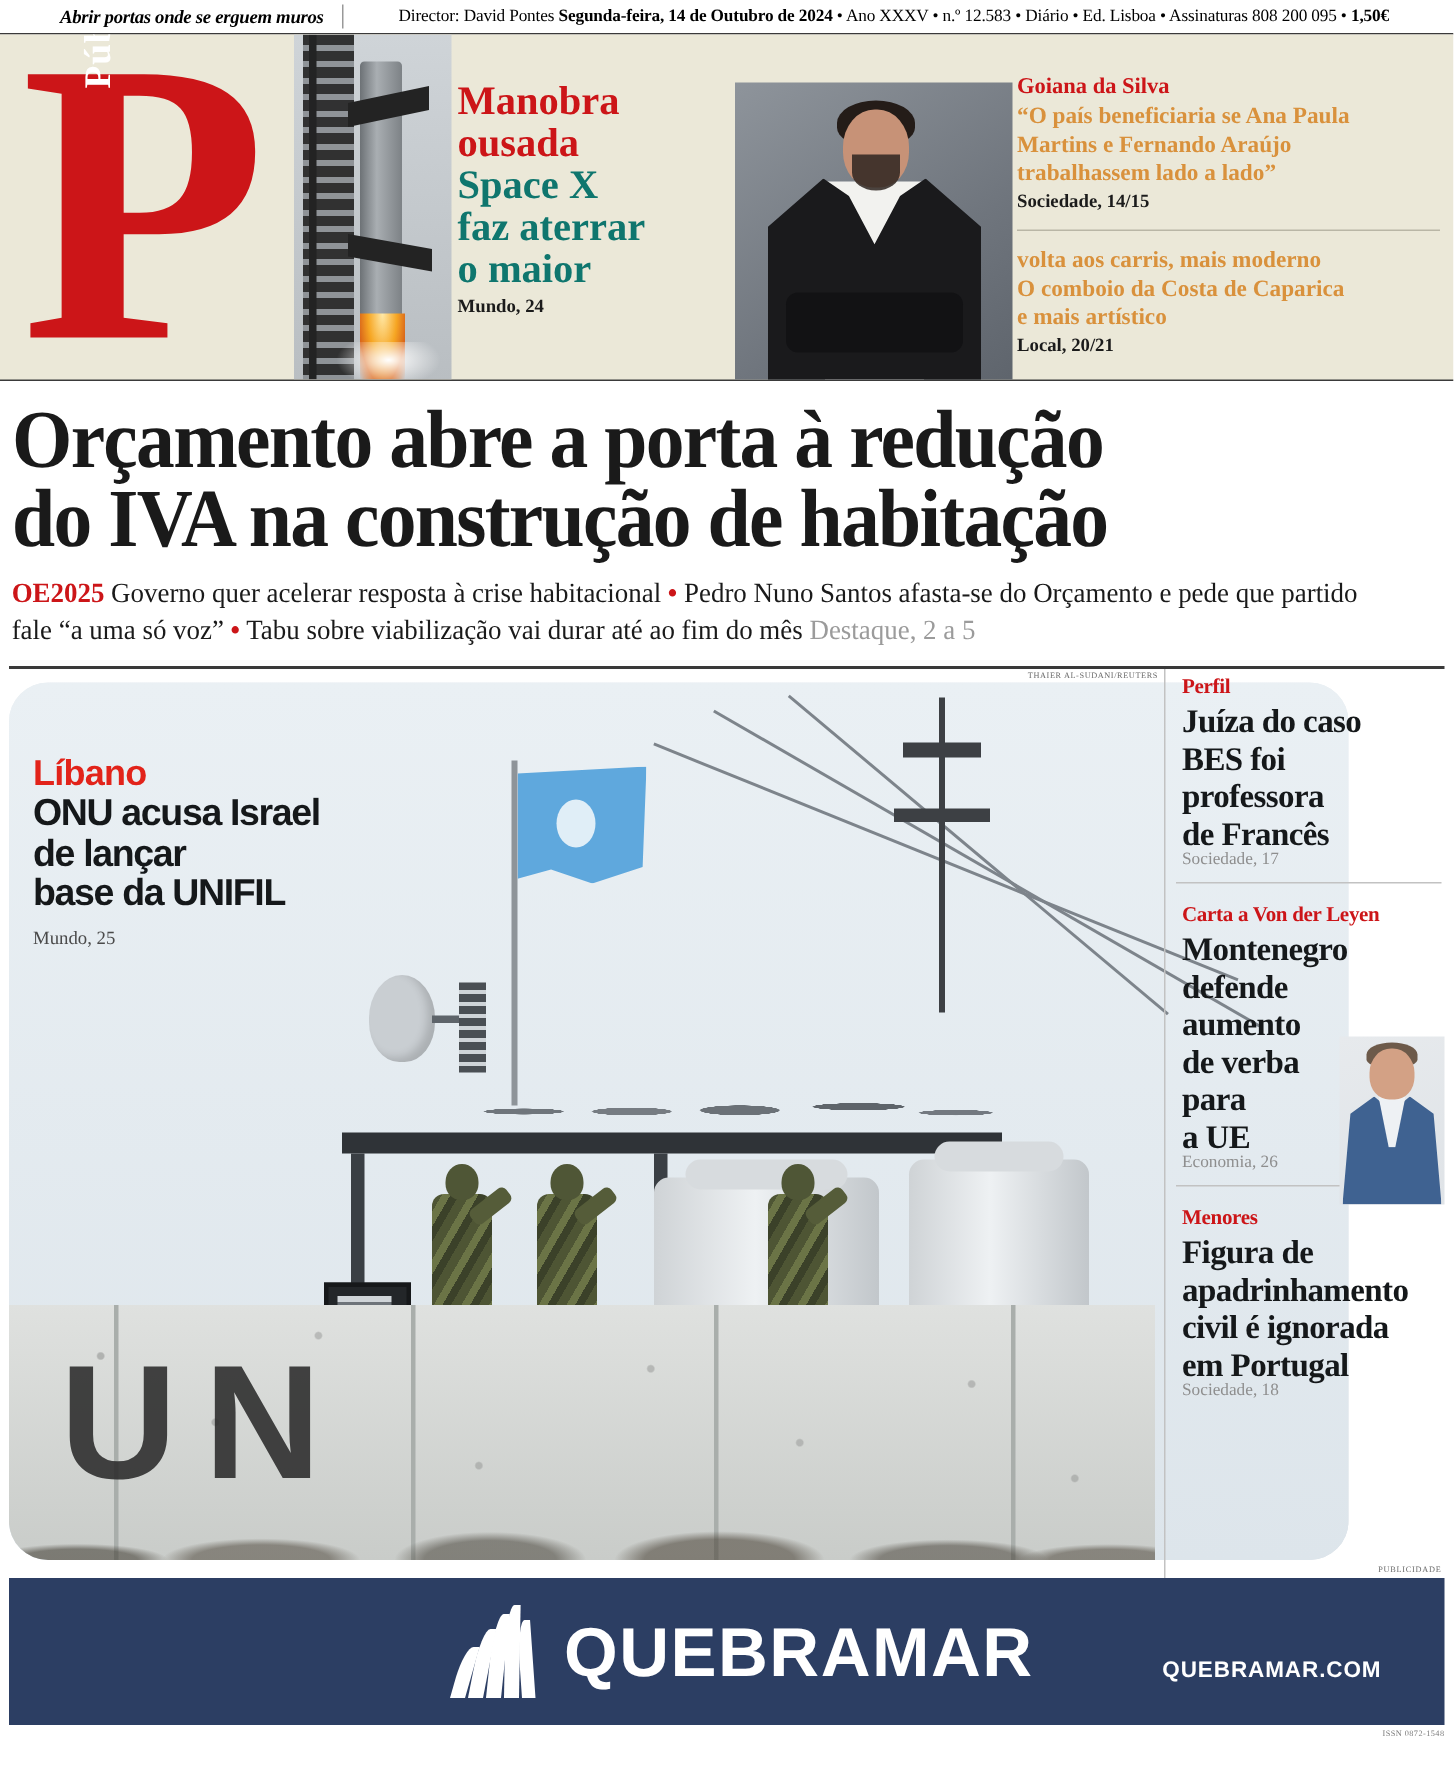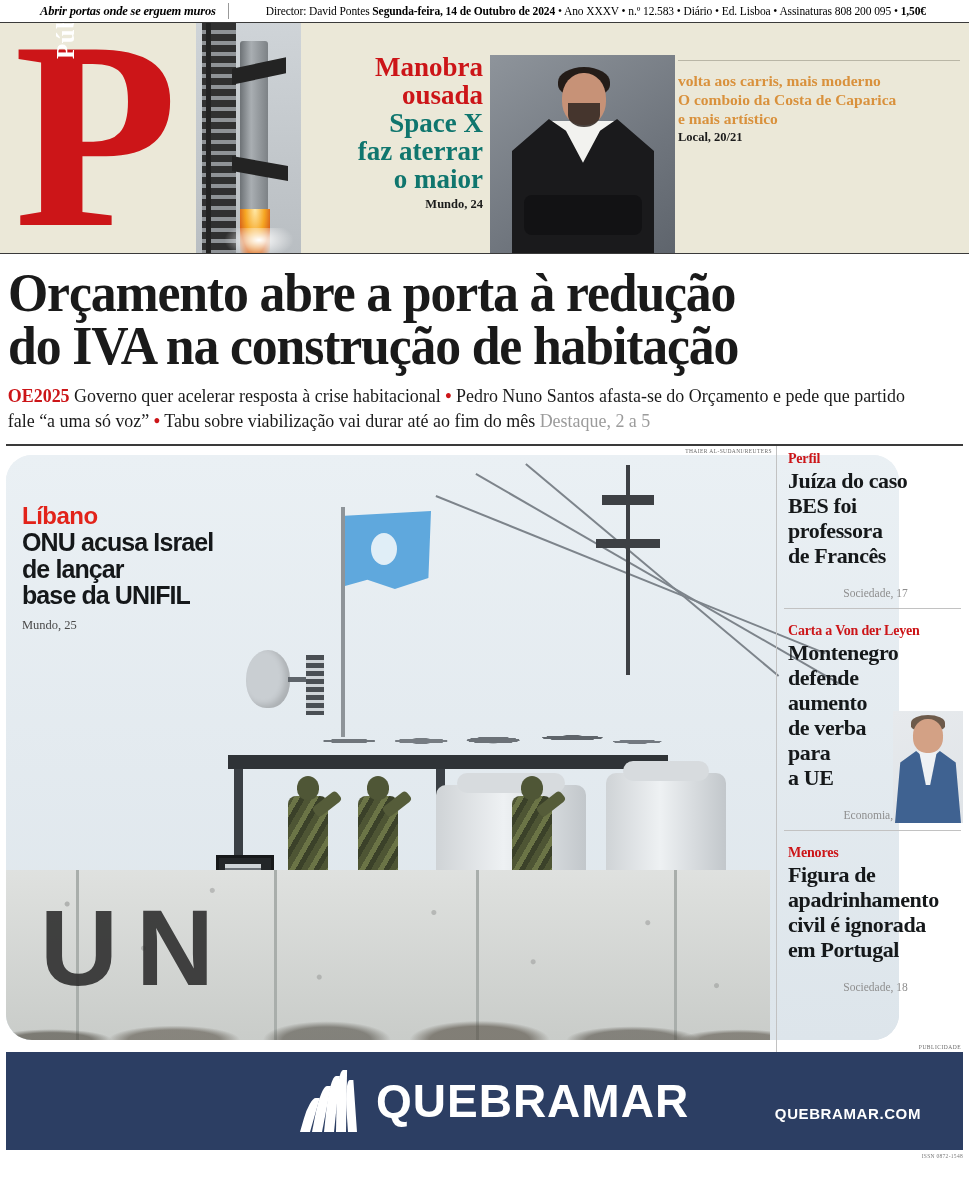--- a/index.html
+++ b/index.html
@@ -81,21 +81,21 @@
     position:absolute;left:44px;top:186px;width:30px;height:44px;
     background:radial-gradient(ellipse at 50% 0%,#ffe9a8,#f6a623 45%,#d9661a 75%,rgba(210,90,20,0) 100%);
     filter:blur(.4px);
   }
   .smoke{
     position:absolute;left:28px;top:205px;width:70px;height:30px;
     background:radial-gradient(ellipse at 50% 40%,#fff,rgba(255,255,255,0) 70%);
   }
 
   .mast-head-txt{
-    position:absolute;left:305px;top:30px;width:178px;text-align:right;
+    position:absolute;left:305px;top:30px;width:178px;
   }
   .mh-l1{
     font-size:27px;line-height:28px;font-weight:bold;color:#CC1518;
   }
   .mh-l2{
     font-size:27px;line-height:28px;font-weight:bold;color:#0f766e;
   }
   .mh-ref{
     font-size:12.5px;font-weight:bold;color:#1b1b1b;margin-top:4px;
   }
@@ -344,21 +344,21 @@
     content:"";position:absolute;left:-8px;top:0;width:1px;height:612px;background:#c2c2c2;
   }
   .side-item{padding:4px 0 0 4px;}
   .si-kicker{
     font-size:14px;font-weight:bold;color:#CC1518;line-height:17px;letter-spacing:-0.2px;
   }
   .si-head{
     font-size:22px;font-weight:bold;color:#15181a;line-height:23px;letter-spacing:-0.4px;
     margin-top:2px;
   }
-  .si-ref{font-size:11.5px;color:#8e8e8e;margin-top:20px;text-align:center;}
+  .si-ref{font-size:11.5px;color:#8e8e8e;margin-top:0;}
   .si-sep{height:1px;background:#c2c2c2;margin:9px 2px 9px 0;}
   .si-photo-wrap{position:relative;}
   .mont-photo{
     position:absolute;right:0;top:-78px;width:70px;height:112px;
     background:linear-gradient(160deg,#e7eaed,#dfe3e7);overflow:hidden;
   }
   .mp-head{
     position:absolute;left:20px;top:8px;width:30px;height:34px;
     background:#d3a185;border-radius:48% 48% 44% 44%;
   }
@@ -454,20 +454,27 @@
     <div class="portrait">
       <div class="pt-shirt"></div>
       <div class="pt-jacket"></div>
       <div class="pt-arms"></div>
       <div class="pt-hair"></div>
       <div class="pt-head"></div>
       <div class="pt-beard"></div>
     </div>
 
     <div class="mast-right">
+      <div>
+        <div class="mr-kicker">Goiana da Silva</div>
+        <div class="mr-quote">“O país beneficiaria se Ana Paula</div>
+        <div class="mr-quote">Martins e Fernando Araújo</div>
+        <div class="mr-quote">trabalhassem lado a lado”</div>
+        <div class="mr-ref">Sociedade, 14/15</div>
+      </div>
       <div class="mr-sep"></div>
       <div>
         <div class="mr-quote">volta aos carris, mais moderno</div>
         <div class="mr-quote">O comboio da Costa de Caparica</div>
         <div class="mr-quote">e mais artístico</div>
         <div class="mr-ref">Local, 20/21</div>
       </div>
     </div>
   </div>
 

